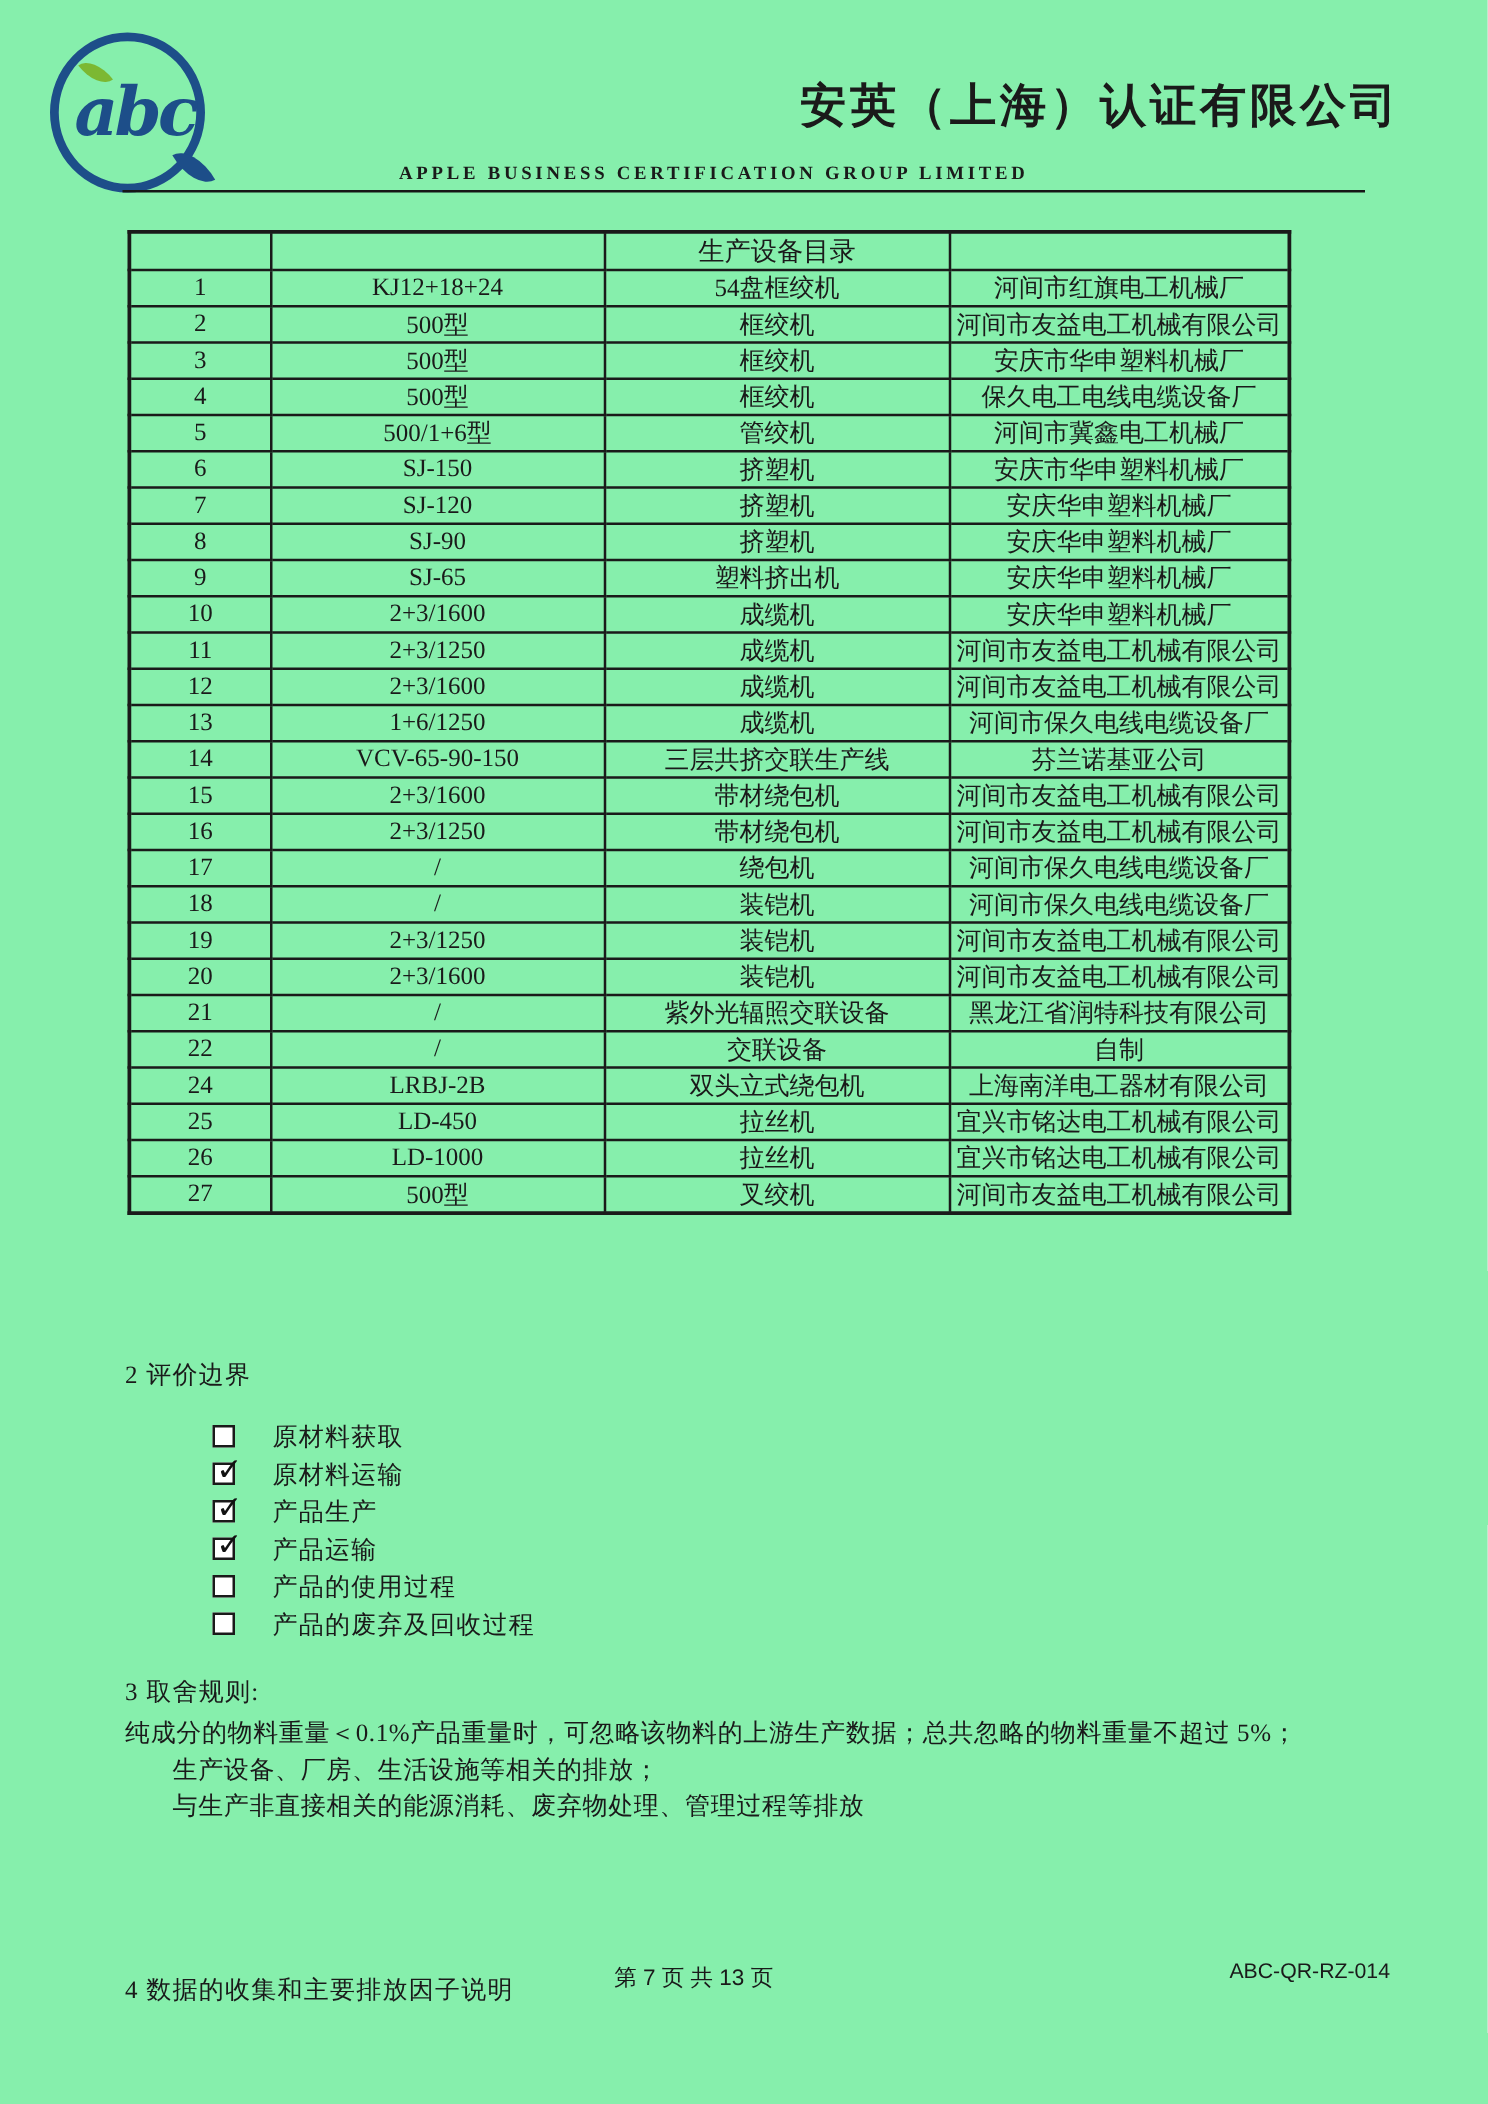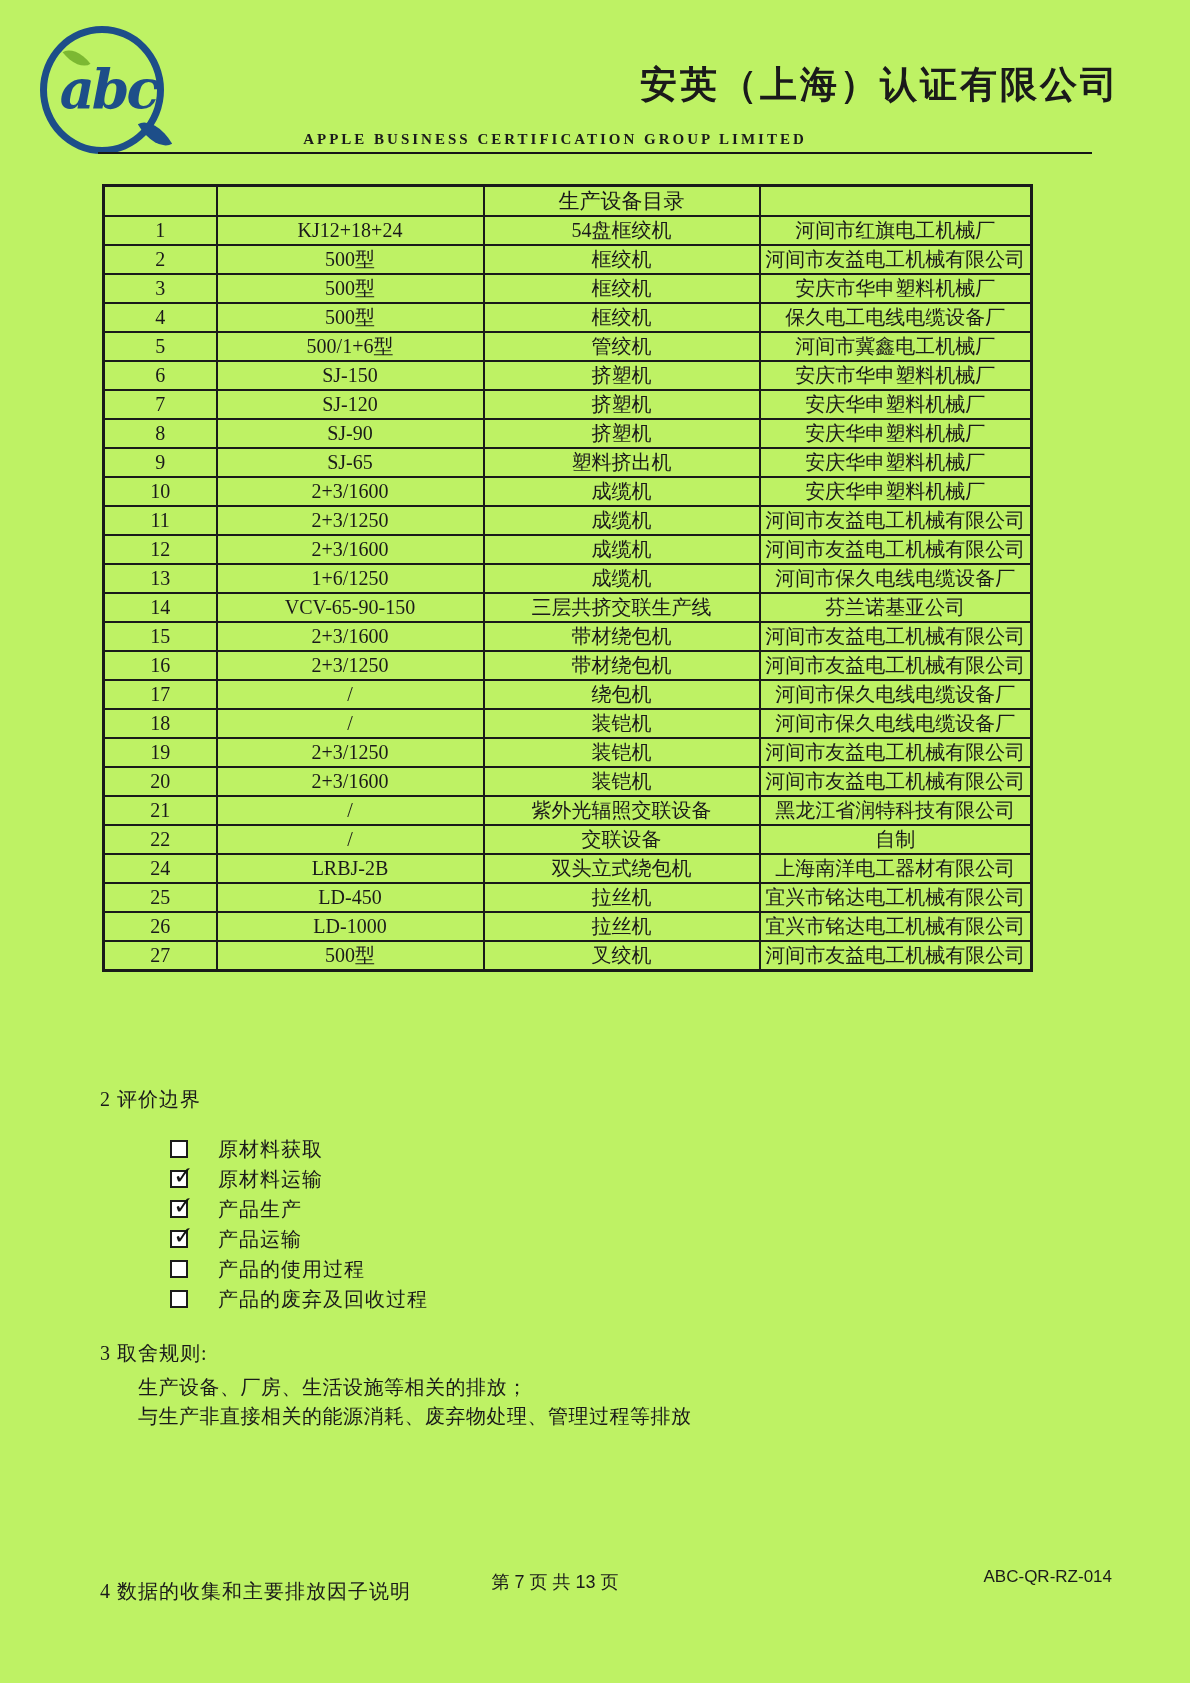--- a/index.html
+++ b/index.html
@@ -1,21 +1,21 @@
 <!DOCTYPE html>
 <html><head>
 <meta charset="utf-8">
 <style>
   * { margin: 0; padding: 0; box-sizing: border-box; }
   html, body { background: #e8e8e8; }
   .page {
     position: relative;
     width: 1190px; height: 1683px;
     margin: 0 auto;
-    background: #bef264;
+    background: #86efac;
     font-family: "Liberation Serif", "DejaVu Serif", serif;
     color: #1a1a1a;
     overflow: hidden;
   }
 
   
   .logo {
     position: absolute; left: 40px; top: 26px;
     width: 124px; height: 128px;
     border: 7px solid #1d4e89;
@@ -41,21 +41,21 @@
     background: #1d4e89;
     border-radius: 0 100% 0 100%;
     transform: rotate(150deg);
   }
   .company-cn {
     position: absolute; top: 60px; left: 0; width: 1120px;
     text-align: right;
     font-size: 37px; font-weight: bold; letter-spacing: 3px;
   }
   .company-en {
-    position: absolute; top: 131px; left: 0; width: 1110px;
+    position: absolute; top: 131px; left: 16px; width: 1110px;
     text-align: center;
     font-size: 15px; letter-spacing: 3px;
     font-weight: bold;
   }
   .head-rule {
     position: absolute; top: 152px; left: 98px; width: 994px;
     border-top: 2px solid #161616;
   }
 
   
@@ -336,20 +336,21 @@
       </div>
       <div class="check-item">
         <span class="box"></span>
         <span class="check-label">产品的废弃及回收过程</span>
       </div>
     </div>
 
   <div class="sec3">
     <div class="sec-heading">3 取舍规则:</div>
     <div id="rules">
+        <div class="rule-line">纯成分的物料重量＜0.1%产品重量时，可忽略该物料的上游生产数据；总共忽略的物料重量不超过 5%；</div>
         <div class="rule-line indent">生产设备、厂房、生活设施等相关的排放；</div>
         <div class="rule-line indent">与生产非直接相关的能源消耗、废弃物处理、管理过程等排放</div>
       </div>
   </div>
 
   <div class="sec-heading sec4-heading">4 数据的收集和主要排放因子说明</div>
 
   <div class="page-num">第 7 页 共 13 页</div>
   <div class="doc-code">ABC-QR-RZ-014</div>
 

